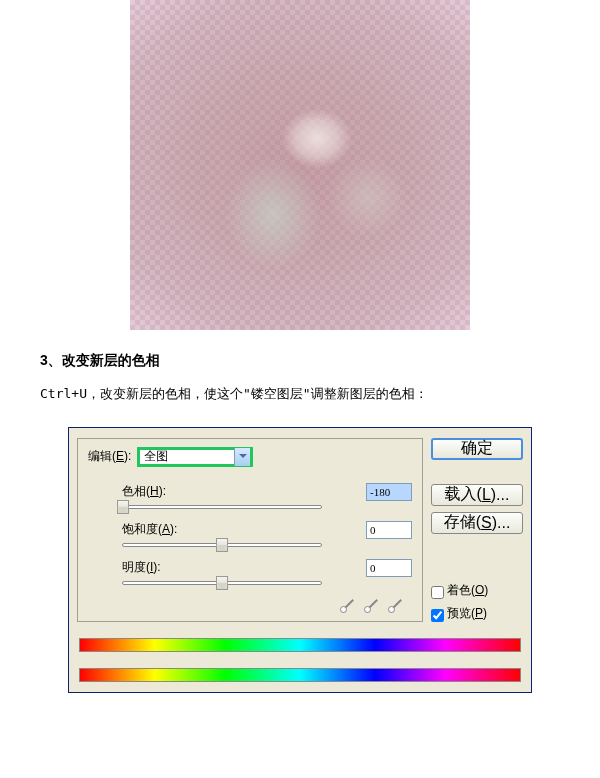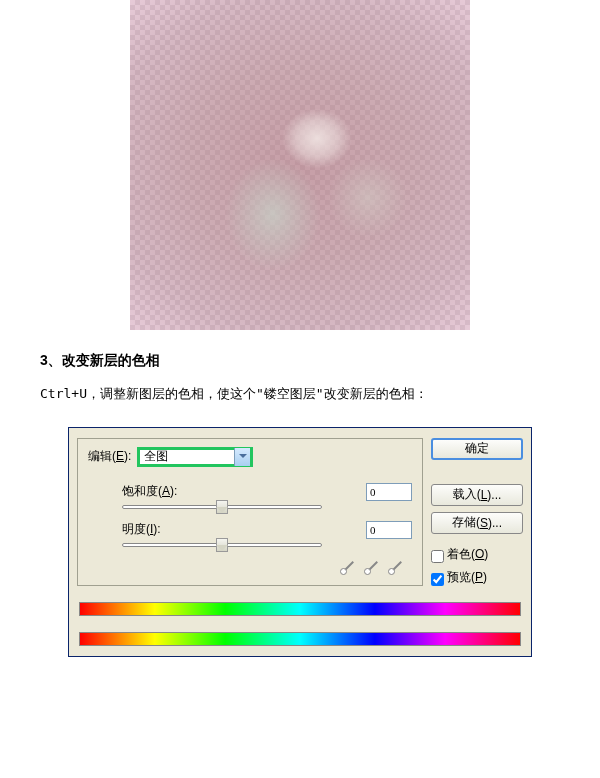--- a/index.html
+++ b/index.html
@@ -82,21 +82,21 @@
 }
 .eyedropper::after {
   content: ""; position: absolute; width: 5px; height: 5px; border: 1px solid #888;
   border-radius: 50%; bottom: -2px; left: -2px; background: #fff;
 }
 
 .panel-right { width: 92px; display: flex; flex-direction: column; gap: 6px; }
 .btn {
   border: 1px solid #888; border-radius: 3px; background: linear-gradient(#fdfdfb,#e8e8dc);
   height: 22px; display: flex; align-items: center; justify-content: center;
-  font-size: 12px; cursor: default;
+  font-size: 16px; cursor: default;
 }
 .btn.default { border: 2px solid #4a8ee0; }
 .spacer { height: 12px; }
 .chk-row { display: flex; align-items: flex-end; gap: 3px; font-size: 12px; }
 .chk-row input { width: 13px; height: 13px; }
 
 .gradient-bar {
   height: 14px; margin: 6px 10px 10px 10px; border: 1px solid #888;
   background: linear-gradient(to right,
     #ff0000 0%, #ffff00 17%, #00ff00 33%, #00ffff 50%,
@@ -106,36 +106,45 @@
 .u { text-decoration: underline; }
 </style>
 </head>
 <body>
 
 <div class="content">
   <div class="preview-image"></div>
 
   <p class="step-title">3、改变新层的色相</p>
   <p class="step-desc">
-    <span>Ctrl+U，调整新图层的色相，使这个</span><span>"镂空图层"</span><span>改变新层的色相：</span>
+    <span>Ctrl+U，改变新层的色相，使这个</span><span>"镂空图层"</span><span>调整新图层的色相：</span>
   </p>
 </div>
 
 <div class="dialog">
   <div class="dialog-body">
     <div class="panel-left">
 
       <div class="edit-row">
         <span class="label">编辑(<span class="u">E</span>):</span>
         <div class="dropdown">
           <span class="dropdown-text">全图</span>
           <span class="dropdown-arrow"></span>
         </div>
       </div>
 
+      <div class="slider-group">
+        <div class="slider-row">
+          <span class="label">色相(<span class="u">H</span>):</span>
+          <input class="num-input active" value="-180" style="">
+        </div>
+        <div class="slider-track">
+          <div class="slider-thumb" style="left:0%"></div>
+        </div>
+      </div>
 
       <div class="slider-group">
         <div class="slider-row">
           <span class="label">饱和度(<span class="u">A</span>):</span>
           <input class="num-input" value="0" style="">
         </div>
         <div class="slider-track">
           <div class="slider-thumb" style="left:50%"></div>
         </div>
       </div>

